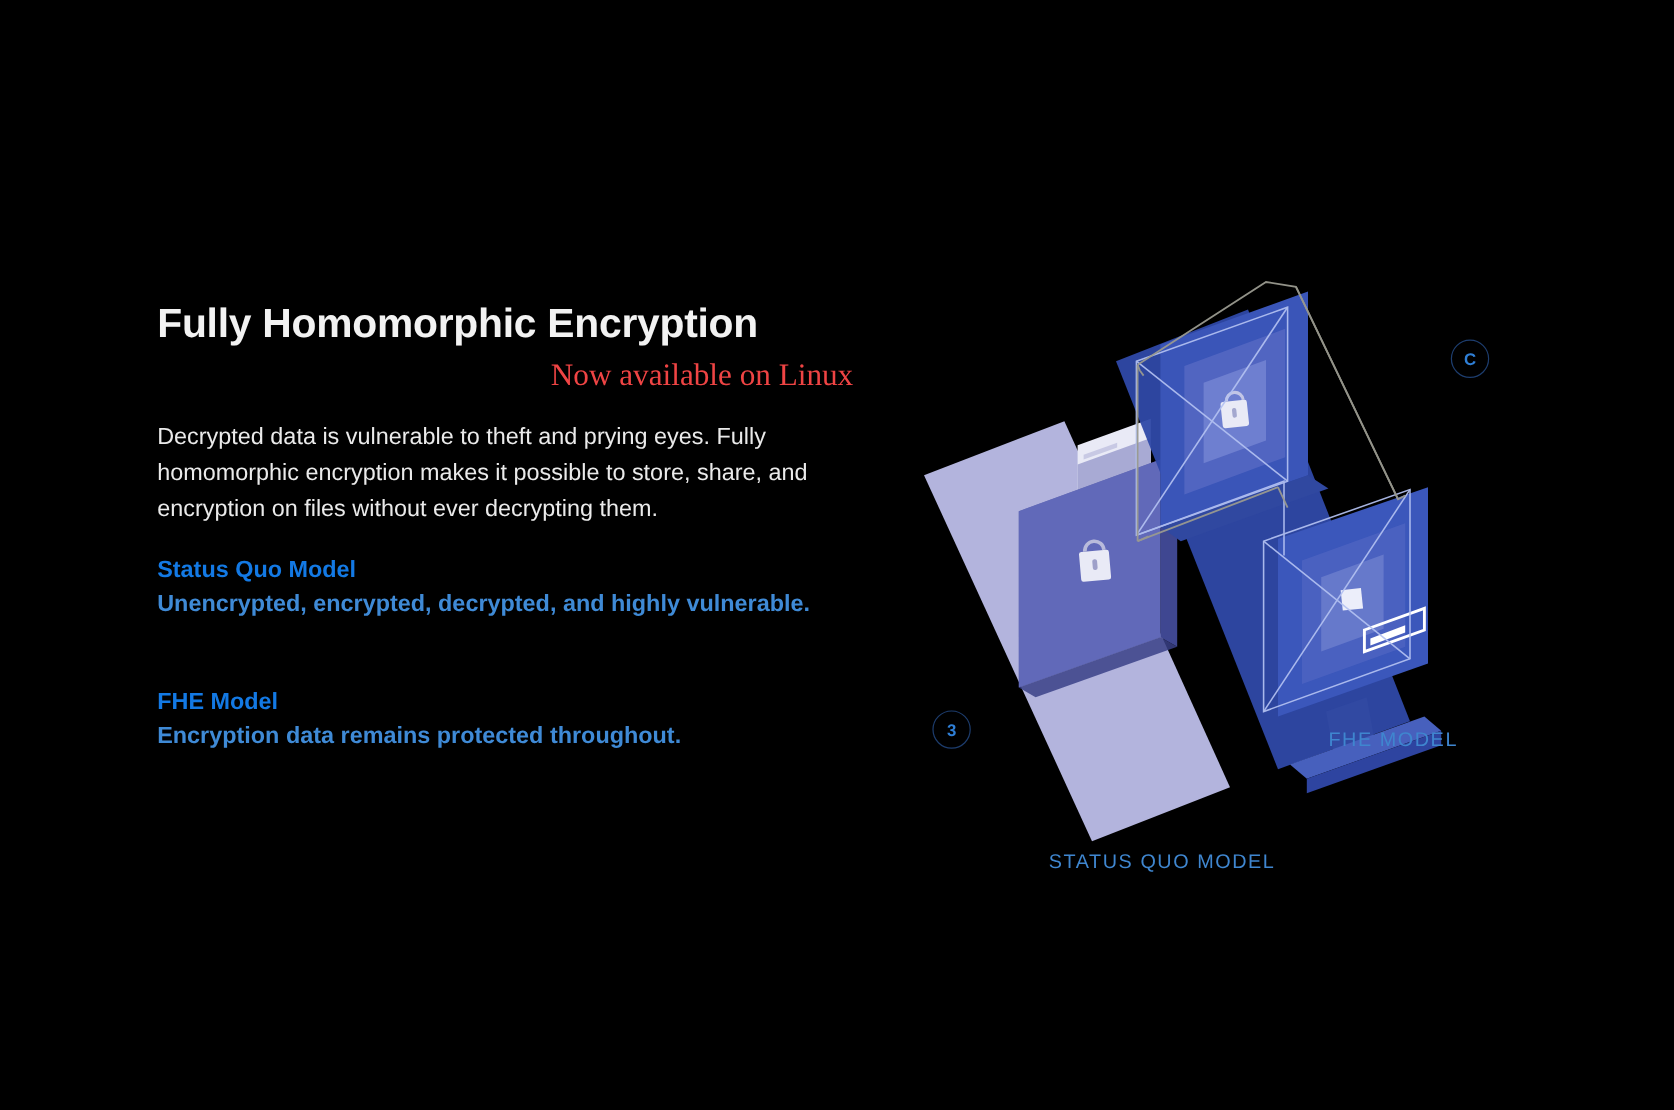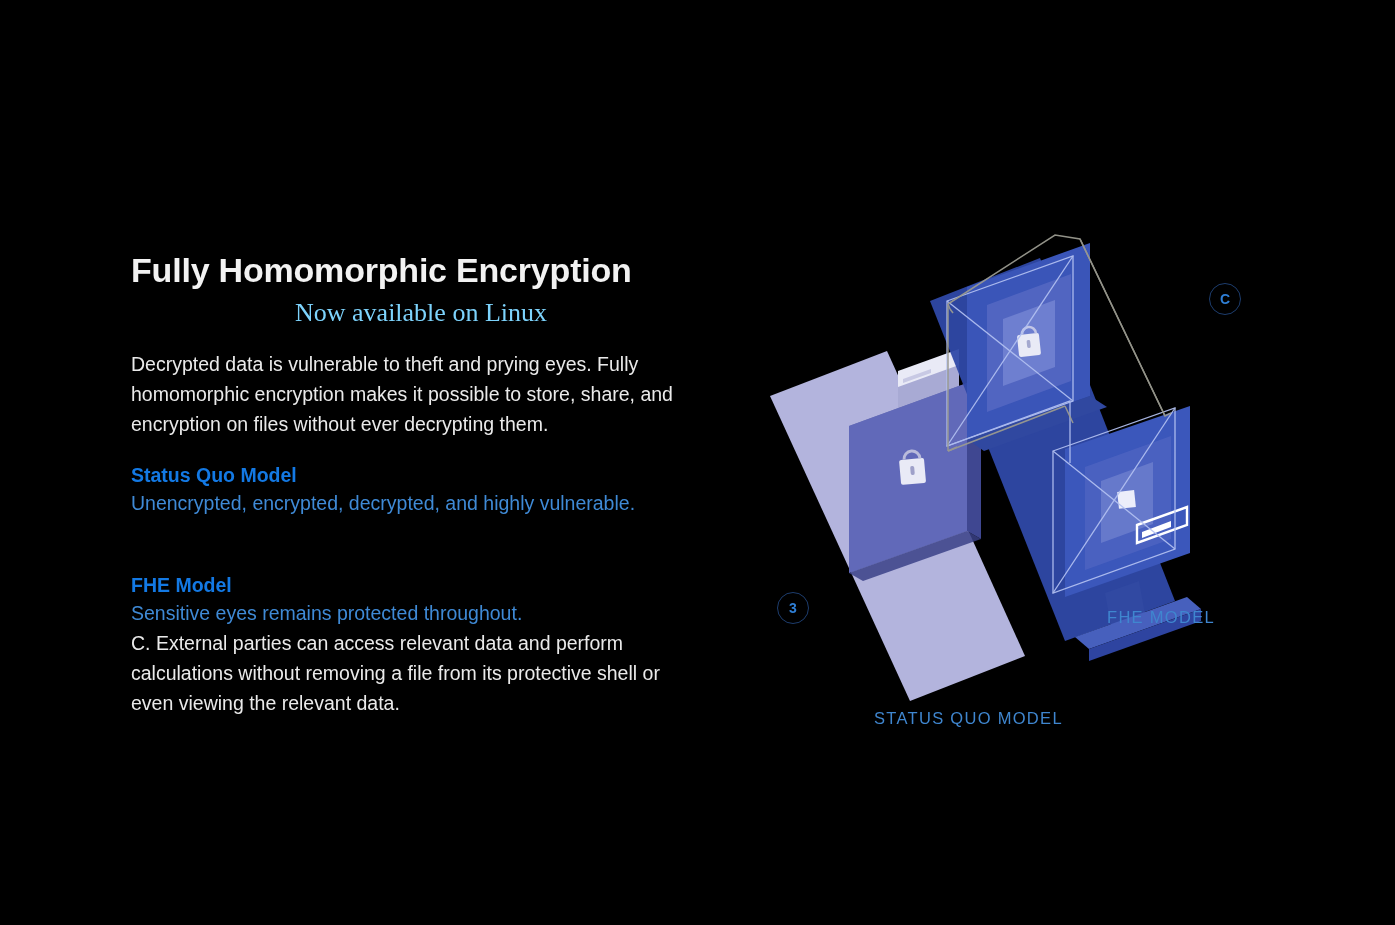--- a/index.html
+++ b/index.html
@@ -39,23 +39,23 @@
     letter-spacing: -0.2px;
     line-height: 1.05;
     margin: 0;
     white-space: nowrap;
   }
 
   #subtitle {
     font-family: "Liberation Serif", serif;
     font-size: 26px;
     font-weight: 400;
-    color: #7dd3fc;
+    color: #ef4444;
     margin: 10px 0 0 0;
-    text-align: center;
+    text-align: right;
     width: 580px;
     line-height: 1.1;
   }
 
   #intro {
     margin: 22px 0 0 0;
     font-size: 19.5px;
     line-height: 30px;
     color: #eaeaea;
     width: 575px;
@@ -68,21 +68,21 @@
   .model-heading {
     font-size: 19.5px;
     font-weight: 700;
     color: #1379e4;
     line-height: 27px;
     margin: 0;
   }
 
   .model-tagline {
     font-size: 19.5px;
-    font-weight: 400;
+    font-weight: 700;
     color: #3f8ad6;
     line-height: 29px;
     margin: 0;
   }
 
   .model-body {
     font-size: 19.5px;
     font-weight: 400;
     color: #eaeaea;
     line-height: 30px;
@@ -141,22 +141,21 @@
 
     <p id="intro">Decrypted data is vulnerable to theft and prying eyes. Fully homomorphic encryption makes it possible to store, share, and encryption on files without ever decrypting them.</p>
 
     <div class="model-block">
       <p class="model-heading">Status Quo Model</p>
       <p class="model-tagline">Unencrypted, encrypted, decrypted, and highly vulnerable.</p>
     </div>
 
     <div class="model-block second">
       <p class="model-heading">FHE Model</p>
-      <p class="model-tagline">Sensitive eyes remains protected throughout.</p>
-      <p class="model-body">C. External parties can access relevant data and perform calculations without removing a file from its protective shell or even viewing the relevant data.</p>
+      <p class="model-tagline">Encryption data remains protected throughout.</p>
     </div>
 
   </div>
 
   <div id="illustration">
     <svg id="illus-svg" width="540" height="560" viewBox="0 0 540 560">
 
       <defs>
         <clipPath id="clipTopScreen">
           <polygon points="275,100 370,60 370,190 275,235"></polygon>

